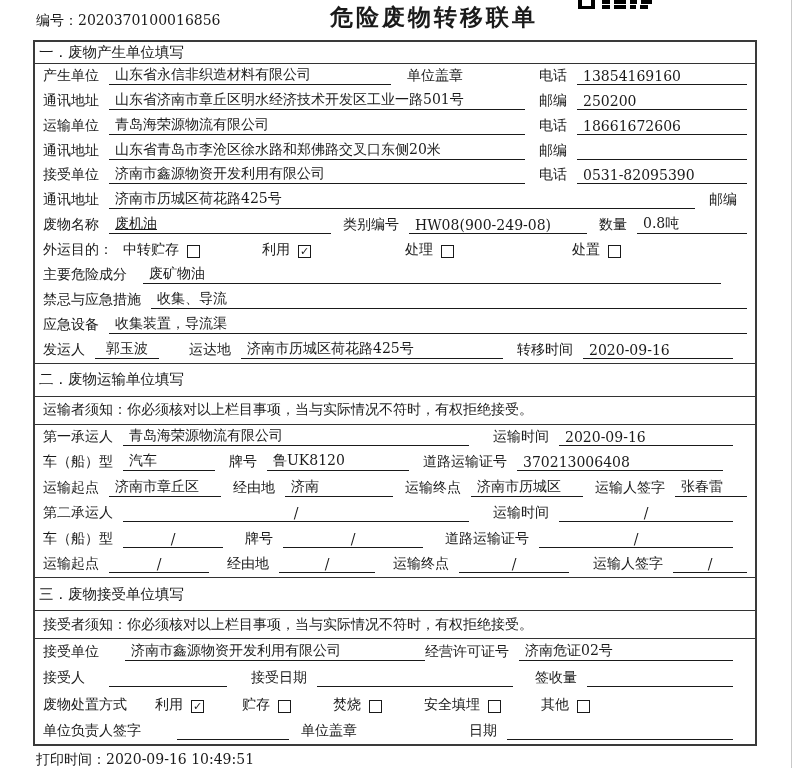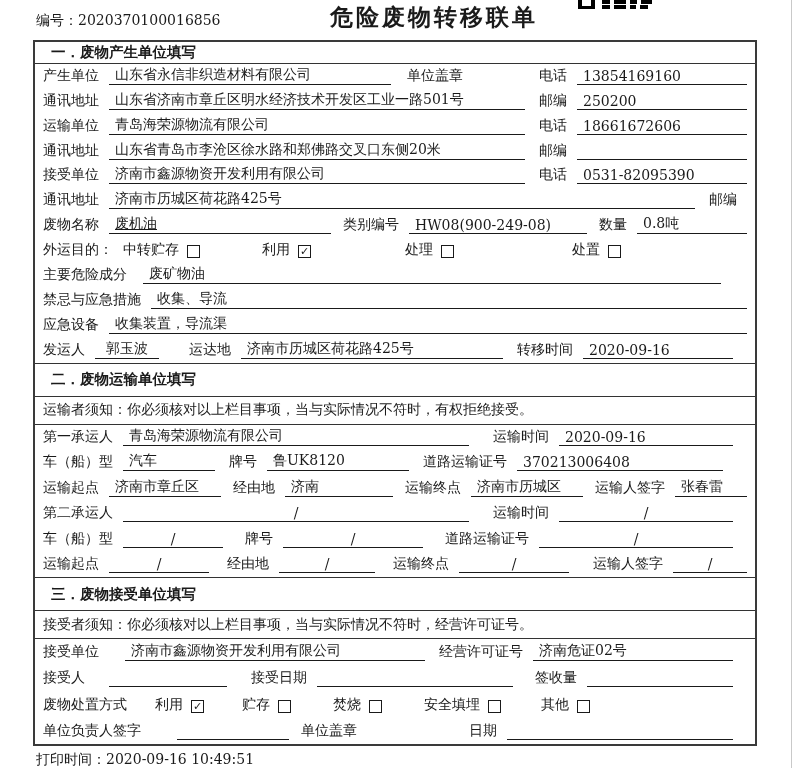--- a/index.html
+++ b/index.html
@@ -8,21 +8,21 @@
 
   .page-edge { position:absolute; top:0; right:4px; width:1px; height:100%; background:#c9c9c9; }
 
   .doc-header { position:relative; height:40px; }
   .serial { position:absolute; left:36px; top:12px; font-size:14px; white-space:nowrap; }
   .doc-title { position:absolute; left:330px; top:2px; font-size:23px; font-weight:bold; letter-spacing:3px; font-family:"Liberation Sans","DejaVu Sans",sans-serif; }
   .qr { position:absolute; left:578px; top:0; }
 
   .form-table { position:absolute; left:33px; top:40px; width:724px; border:2px solid #3a3a3a; background:#fff; }
 
-  .sec-hd { height:22px; display:flex; align-items:center; padding:0 16px; font-weight:bold; font-size:14.5px; font-family:"Liberation Sans","DejaVu Sans",sans-serif; border-bottom:1.5px solid #333; }
+  .sec-hd { height:22px; display:flex; align-items:center; padding:0 4px; font-weight:normal; font-size:14.5px; font-family:"Liberation Sans","DejaVu Sans",sans-serif; border-bottom:1.5px solid #333; }
   .sec-hd.mid { border-top:1.5px solid #333; height:34px; }
   .notice { height:28px; display:flex; align-items:center; padding:0 8px; border-bottom:1.5px solid #333; white-space:nowrap; }
 
   .row { display:flex; align-items:flex-end; padding:0 8px 4px 8px; height:24.9px; white-space:nowrap; }
   .s2 .row { height:25.4px; }
   .s3 .row { height:26.2px; }
 
   .lbl { margin-right:10px; }
   .u { border-bottom:1px solid #1a1a1a; padding:0 6px; min-height:17px; }
   .u.grow { flex:1 1 auto; }
@@ -197,26 +197,26 @@
       <span class="lbl" style="margin-left:18px;">经由地</span>
       <span class="u c" style="width:96px;">/</span>
       <span class="lbl" style="margin-left:18px;">运输终点</span>
       <span class="u c" style="width:110px;">/</span>
       <span class="lbl" style="margin-left:24px;">运输人签字</span>
       <span class="u c grow">/</span>
     </div>
   </div>
 
   <div class="sec-hd mid">三．废物接受单位填写</div>
-  <div class="notice">接受者须知：你必须核对以上栏目事项，当与实际情况不符时，经营许可证号。</div>
+  <div class="notice">接受者须知：你必须核对以上栏目事项，当与实际情况不符时，有权拒绝接受。</div>
   <div class="s3">
     <div class="row">
       <span class="lbl" style="margin-right:26px;">接受单位</span>
       <span class="u" style="width:300px;">济南市鑫源物资开发利用有限公司</span>
-      <span class="lbl" style="margin-left:14px;">经营许可证号</span>
+      <span class="lbl" style="">经营许可证号</span>
       <span class="u grow" style="margin-right:14px;">济南危证02号</span>
     </div>
     <div class="row">
       <span class="lbl" style="margin-right:24px;">接受人</span>
       <span class="u" style="width:118px;"></span>
       <span class="lbl" style="margin-left:24px;">接受日期</span>
       <span class="u" style="width:196px;"></span>
       <span class="lbl" style="margin-left:22px;">签收量</span>
       <span class="u grow" style="margin-right:14px;"></span>
     </div>

